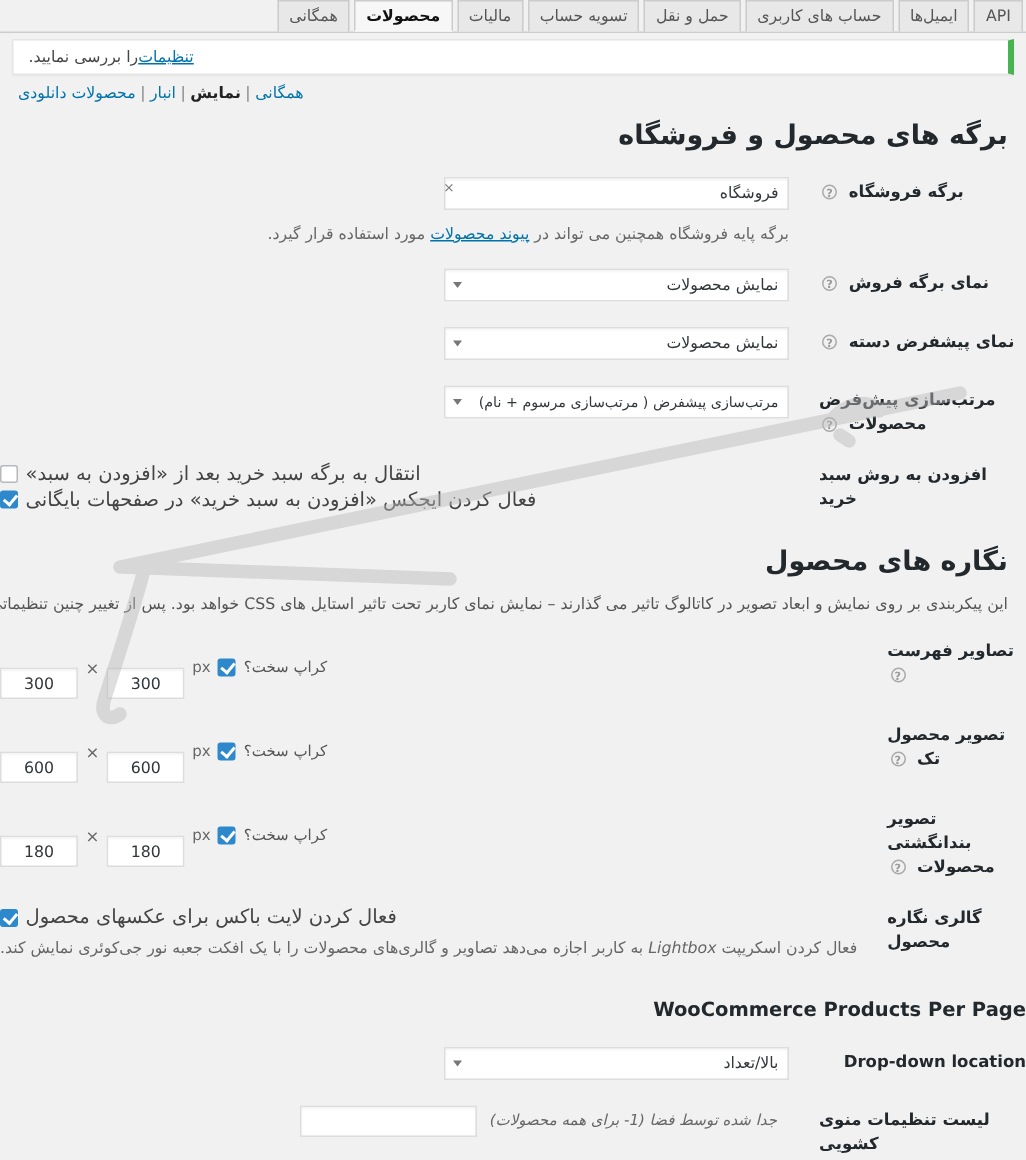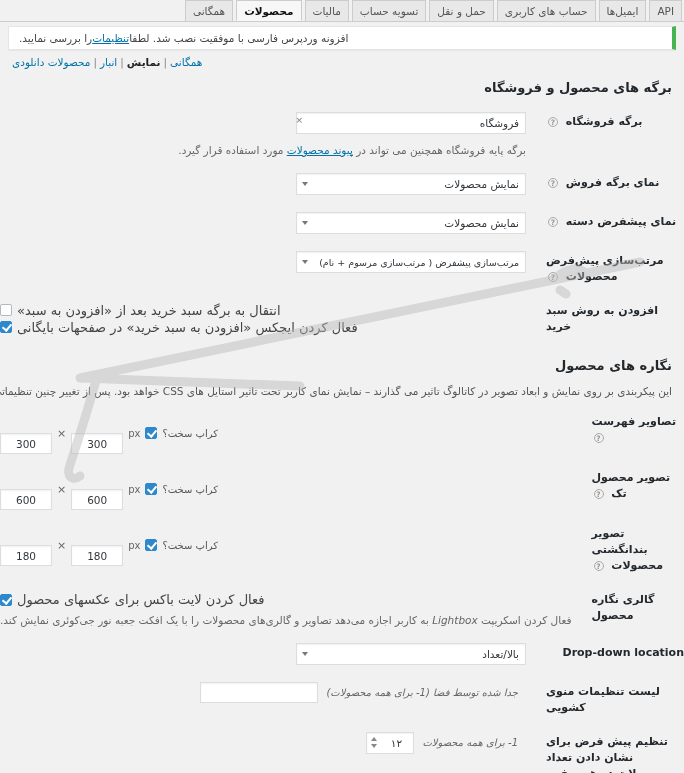--- a/index.html
+++ b/index.html
@@ -72,21 +72,21 @@
   .subnav a { color: #0073aa; text-decoration: none; }
   .subnav a.current { color: #222; font-weight: bold; }
   .subnav .sep { color: #888; margin: 0 3px; }
 
   
   .content { position: absolute; top: 74px; left: 0; right: 0; bottom: 0; }
 
   h2.section-title {
     margin: 6px 0 10px 0;
     padding: 0 12px 0 0;
-    font-size: 13px;
+    font-size: 18px;
     font-weight: bold;
     color: #23282d;
     direction: rtl;
   }
 
   .section-title-en {
     margin: 18px 0 10px 0;
     font-size: 13px;
     font-weight: bold;
     color: #23282d;
@@ -267,21 +267,20 @@
     <div class="tab">حساب های کاربری</div>
     <div class="tab">حمل و نقل</div>
     <div class="tab">تسویه حساب</div>
     <div class="tab">مالیات</div>
     <div class="tab active">محصولات</div>
     <div class="tab">همگانی</div>
   </div>
 
   <div class="notice-wrap">
     <div class="notice">
-      <span>افزونه وردپرس فارسی با موفقیت نصب شد. لطفا </span>
         <a href="#">تنظیمات</a>
         <span> را بررسی نمایید.</span>
     </div>
   </div>
 
   <div class="subnav">
     <span class="subnav-inner">
       <a href="#">همگانی</a><span class="sep">|</span><a href="#" class="current">نمایش</a><span class="sep">|</span><a href="#">انبار</a><span class="sep">|</span><a href="#">محصولات دانلودی</a>
     </span>
   </div>
@@ -434,20 +433,21 @@
             <span>فعال کردن لایت باکس برای عکسهای محصول</span>
           </div>
           <div class="desc" style="white-space:nowrap;">
             <span>فعال کردن اسکریپت </span><em>Lightbox</em><span> به کاربر اجازه می‌دهد تصاویر و گالری‌های محصولات را با یک افکت جعبه نور جی‌کوئری نمایش کند.</span>
           </div>
         </td>
       </tr>
     </tbody>
       </table>
 
+    <h2 class="section-title-en">WooCommerce Products Per Page</h2>
 
     <table class="form-table">
       <tbody>
           <tr>
         <th class="label-cell en" style="text-align:right;direction:ltr;">
           <span>Drop-down location</span>
         </th>
         <td class="field-cell">
           <div class="select-box wide">
             <span class="val">بالا/تعداد</span>

